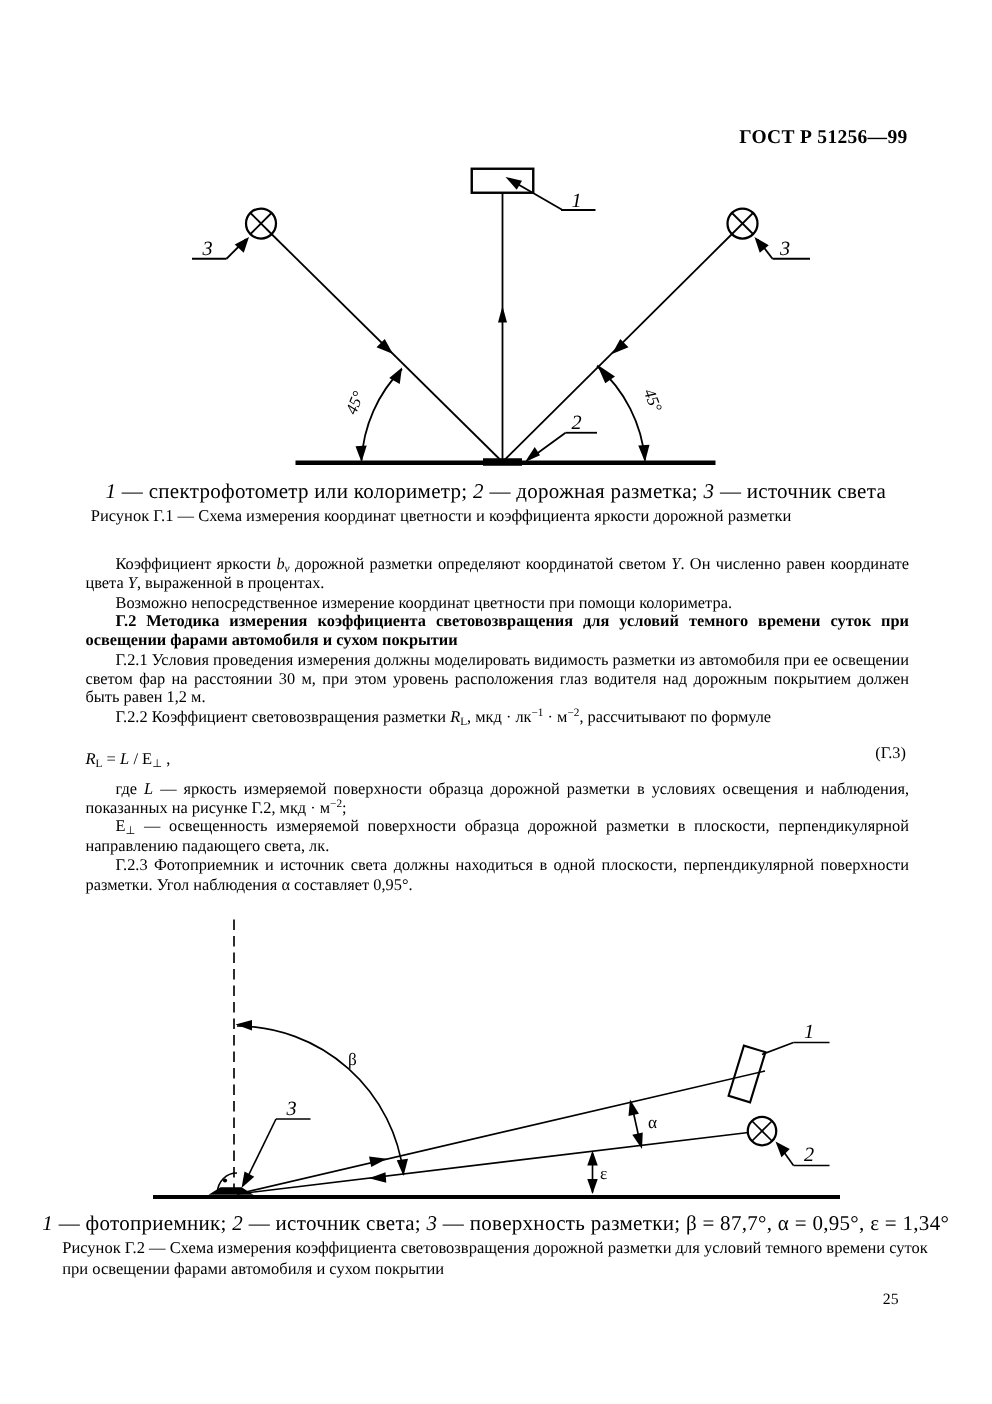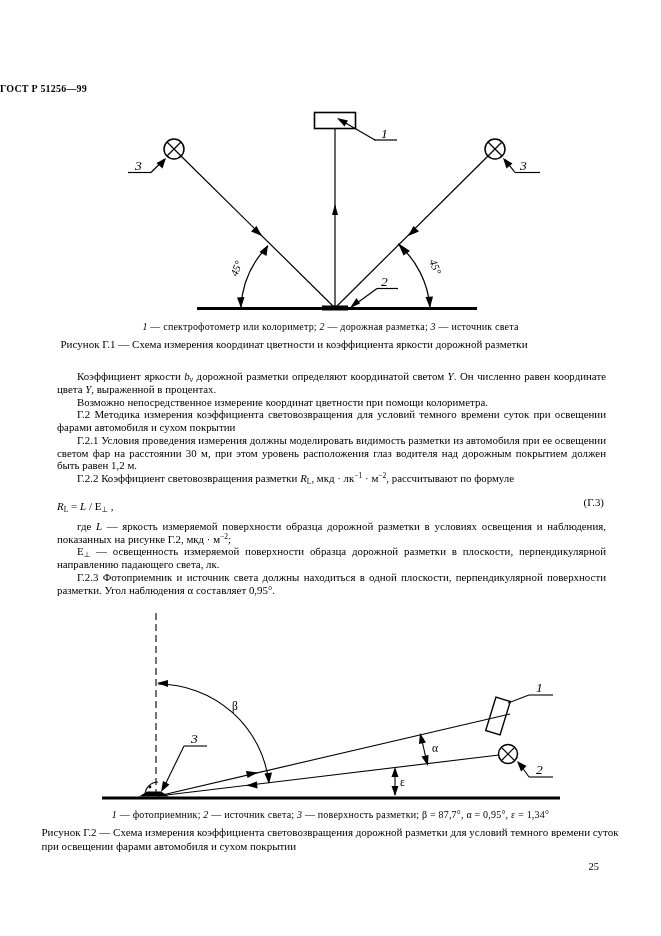--- a/index.html
+++ b/index.html
@@ -3,43 +3,43 @@
 <meta charset="utf-8">
 <style>
   * { margin:0; padding:0; box-sizing:border-box; }
   html,body { background:#fff; }
   .page {
     position:relative; width:661px; height:936px; background:#fff;
     font-family:"Liberation Serif", serif; color:#000; overflow:hidden;
   }
   .doc-header {
     position:absolute; top:83px; left:0; right:56px;
-    font-weight:bold; font-size:10px; letter-spacing:.2px;
+    text-align:right; font-weight:bold; font-size:13px; letter-spacing:.2px;
   }
   svg.fig { position:absolute; left:0; }
   #fig1 { top:100px; }
   #fig2 { top:610px; }
   .fig-legend {
     position:absolute; left:0; width:661px; text-align:center;
-    font-size:10px; letter-spacing:.2px;
+    font-size:14px; letter-spacing:.2px;
   }
   #legend1 { top:321px; }
   #legend2 { top:809px; }
   .fig-caption {
     position:absolute; left:50%; transform:translateX(-50%);
     font-size:11px; line-height:14px;
   }
   #caption1 { top:337px; width:540px; }
   #caption2 { top:825px; width:578px; }
   .body-text {
     position:absolute; left:57px; top:370px; width:549px;
     font-size:10.9px; line-height:12.75px; text-align:justify;
   }
   .body-text p { text-indent:20px; }
-  .bold { font-weight:normal; }
+  .bold { font-weight:bold; }
   .it { font-style:italic; }
   sub, sup { font-size:7.5px; line-height:0; }
   sub { vertical-align:-2px; }
   sup { vertical-align:4px; }
   .formula-row { position:relative; height:30px; margin:3px 0 2px 0; text-indent:0; }
   .formula { position:absolute; left:0; right:0; top:12px; font-size:11px; }
   .formula-number { position:absolute; right:2px; top:8px; font-size:10.9px;margin-left:46px; }
   .page-number { position:absolute; top:861px; right:62px; font-size:10.5px; }
   text { font-family:"Liberation Serif", serif; }
   .dlabel { font-style:italic; font-size:13.5px; }

